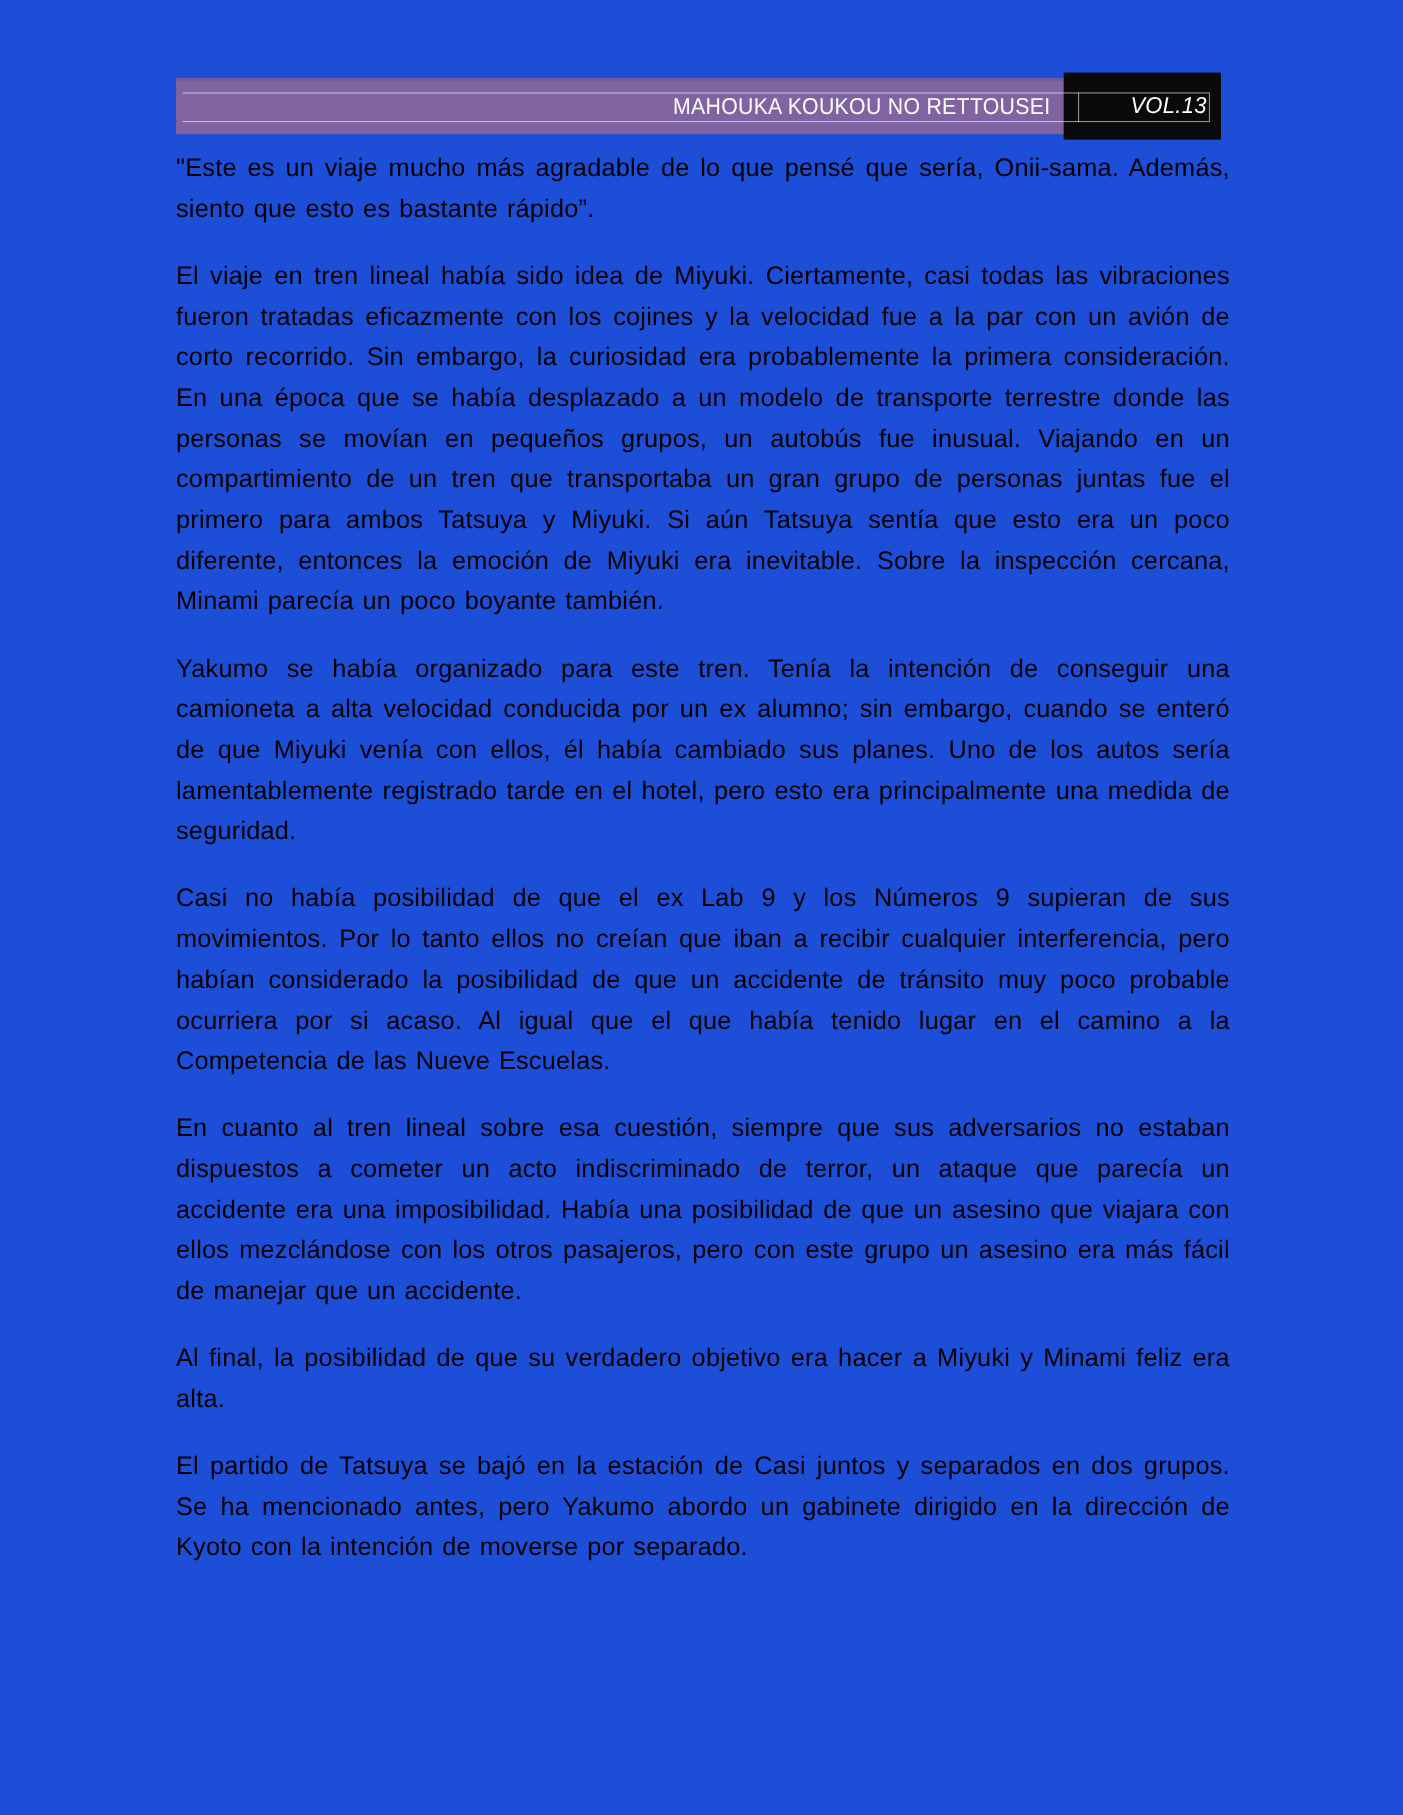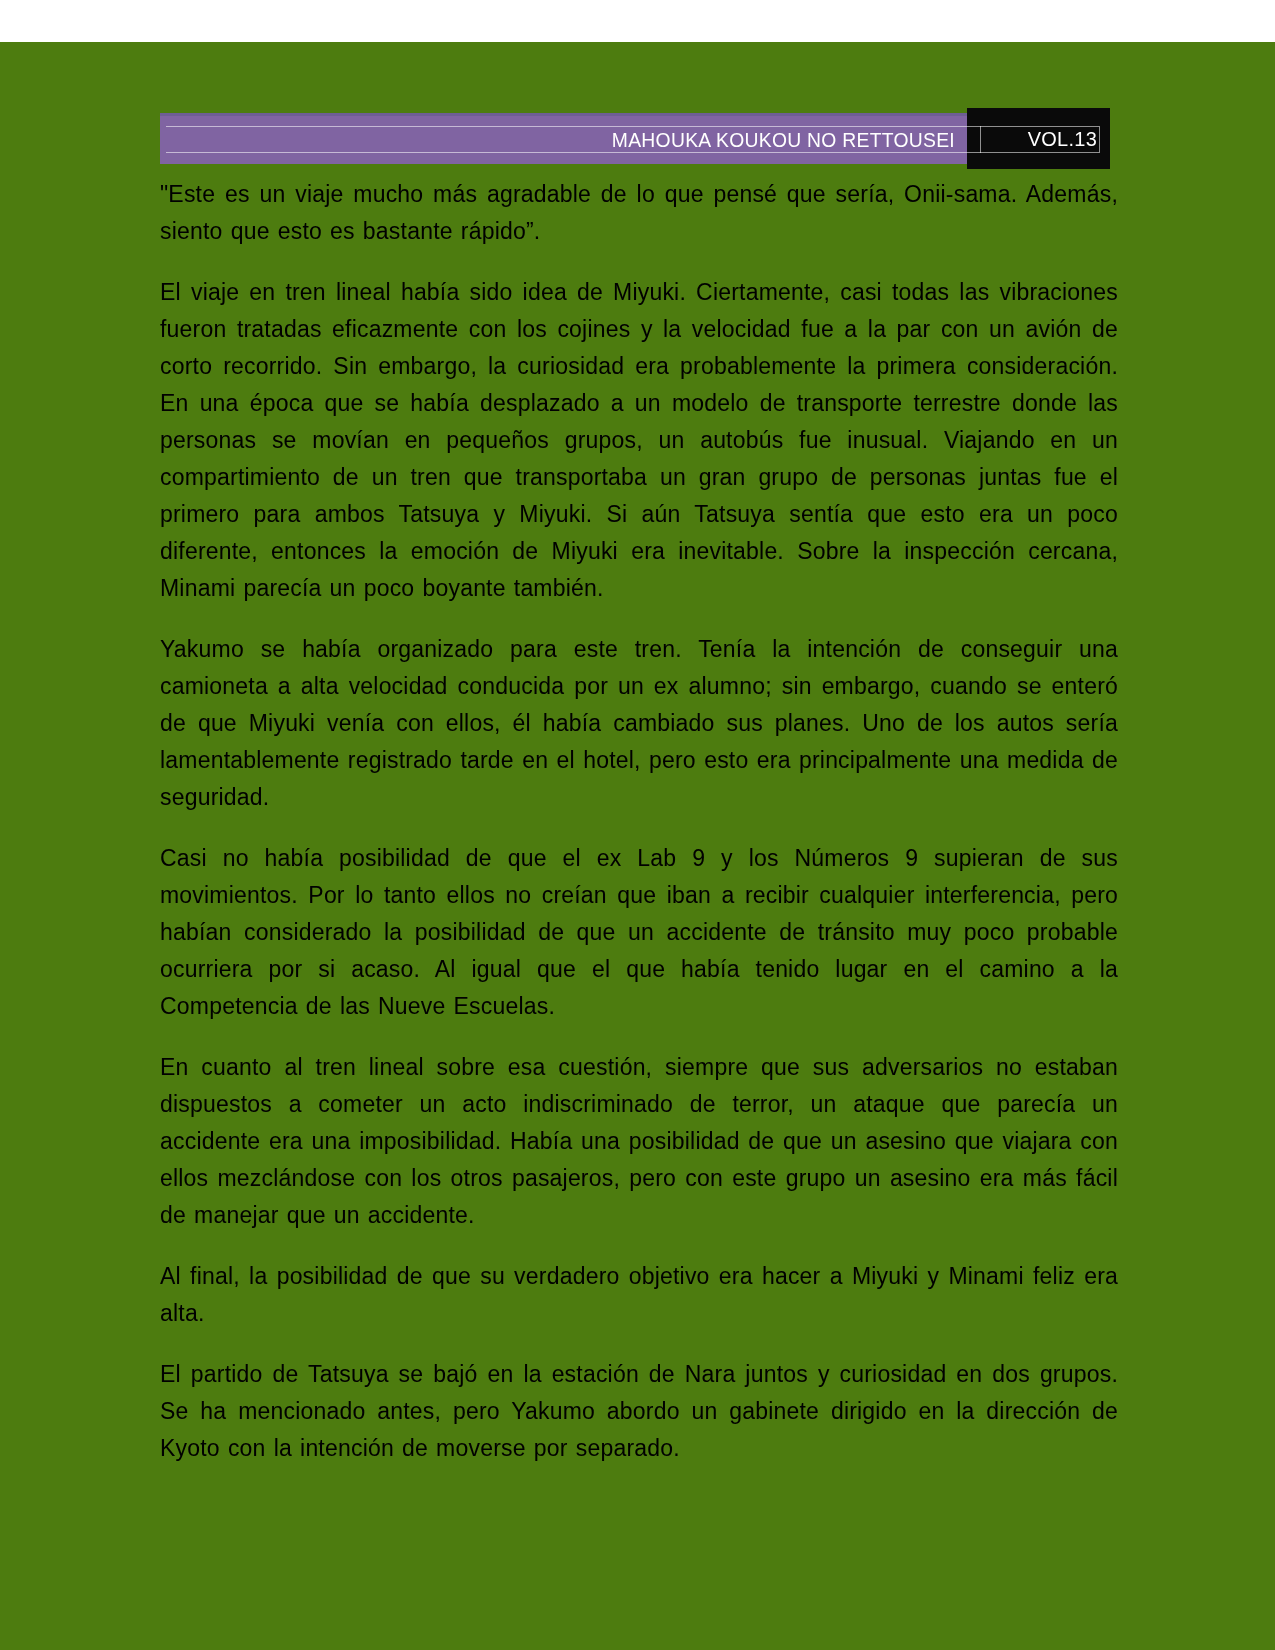--- a/index.html
+++ b/index.html
@@ -10,23 +10,22 @@
   body {
     width: 1275px;
     height: 1650px;
     position: relative;
     font-family: "Liberation Sans", sans-serif;
     color: #000000;
   }
   .page {
     position: absolute;
     inset: 0;
-    background: #4d7c0f;
+    background: #1d4ed8;
     overflow: hidden;
-    margin-top: 42px;
   }
 
   
   .header-wrap {
     position: absolute;
     left: 160px;
     top: 66px;
     width: 950px;
     height: 61px;
   }
@@ -49,20 +48,21 @@
     left: 807px;
     top: 0;
     width: 143px;
     height: 61px;
     background: #0a0a0a;
     display: flex;
     align-items: center;
     justify-content: flex-end;
     padding-right: 13px;
     box-sizing: border-box;
+    font-style: italic;
   }
   .header-title {
     color: #ffffff;
     font-size: 21px;
     letter-spacing: 0.3px;
     white-space: nowrap;
     transform: scaleX(0.92);
     transform-origin: right center;
   }
   .badge-text {
@@ -118,16 +118,16 @@
     <div class="rule rule-vright"></div>
   </div>
 
   <div class="content">
     <p>"Este es un viaje mucho más agradable de lo que pensé que sería, Onii-sama. Además, siento que esto es bastante rápido”.</p>
     <p>El viaje en tren lineal había sido idea de Miyuki. Ciertamente, casi todas las vibraciones fueron tratadas eficazmente con los cojines y la velocidad fue a la par con un avión de corto recorrido. Sin embargo, la curiosidad era probablemente la primera consideración. En una época que se había desplazado a un modelo de transporte terrestre donde las personas se movían en pequeños grupos, un autobús fue inusual. Viajando en un compartimiento de un tren que transportaba un gran grupo de personas juntas fue el primero para ambos Tatsuya y Miyuki. Si aún Tatsuya sentía que esto era un poco diferente, entonces la emoción de Miyuki era inevitable. Sobre la inspección cercana, Minami parecía un poco boyante también.</p>
     <p>Yakumo se había organizado para este tren. Tenía la intención de conseguir una camioneta a alta velocidad conducida por un ex alumno; sin embargo, cuando se enteró de que Miyuki venía con ellos, él había cambiado sus planes. Uno de los autos sería lamentablemente registrado tarde en el hotel, pero esto era principalmente una medida de seguridad.</p>
     <p>Casi no había posibilidad de que el ex Lab 9 y los Números 9 supieran de sus movimientos. Por lo tanto ellos no creían que iban a recibir cualquier interferencia, pero habían considerado la posibilidad de que un accidente de tránsito muy poco probable ocurriera por si acaso. Al igual que el que había tenido lugar en el camino a la Competencia de las Nueve Escuelas.</p>
     <p>En cuanto al tren lineal sobre esa cuestión, siempre que sus adversarios no estaban dispuestos a cometer un acto indiscriminado de terror, un ataque que parecía un accidente era una imposibilidad. Había una posibilidad de que un asesino que viajara con ellos mezclándose con los otros pasajeros, pero con este grupo un asesino era más fácil de manejar que un accidente.</p>
     <p>Al final, la posibilidad de que su verdadero objetivo era hacer a Miyuki y Minami feliz era alta.</p>
-    <p>El partido de Tatsuya se bajó en la estación de Nara juntos y curiosidad en dos grupos. Se ha mencionado antes, pero Yakumo abordo un gabinete dirigido en la dirección de Kyoto con la intención de moverse por separado.</p>
+    <p>El partido de Tatsuya se bajó en la estación de Casi juntos y separados en dos grupos. Se ha mencionado antes, pero Yakumo abordo un gabinete dirigido en la dirección de Kyoto con la intención de moverse por separado.</p>
   </div>
 
 </div>
 
 </body></html>

